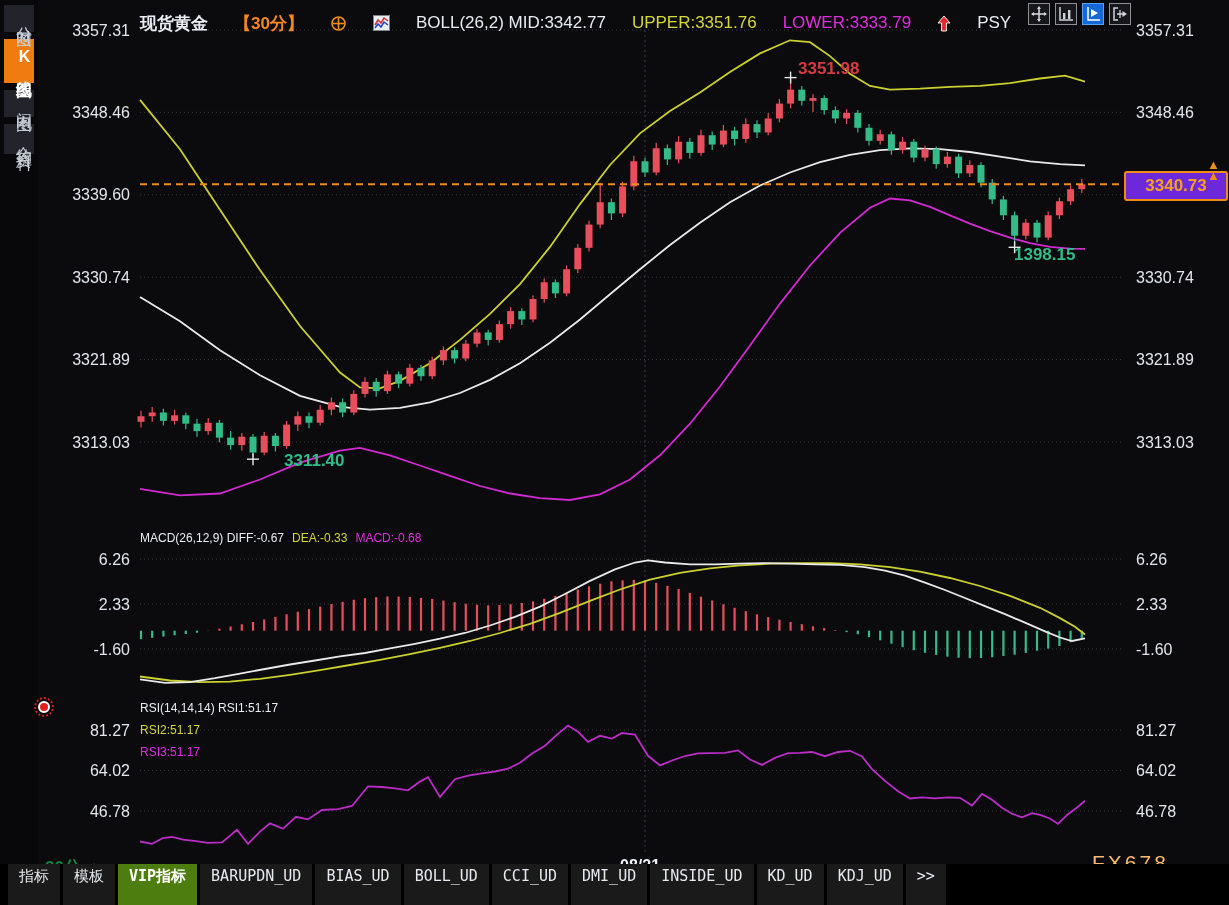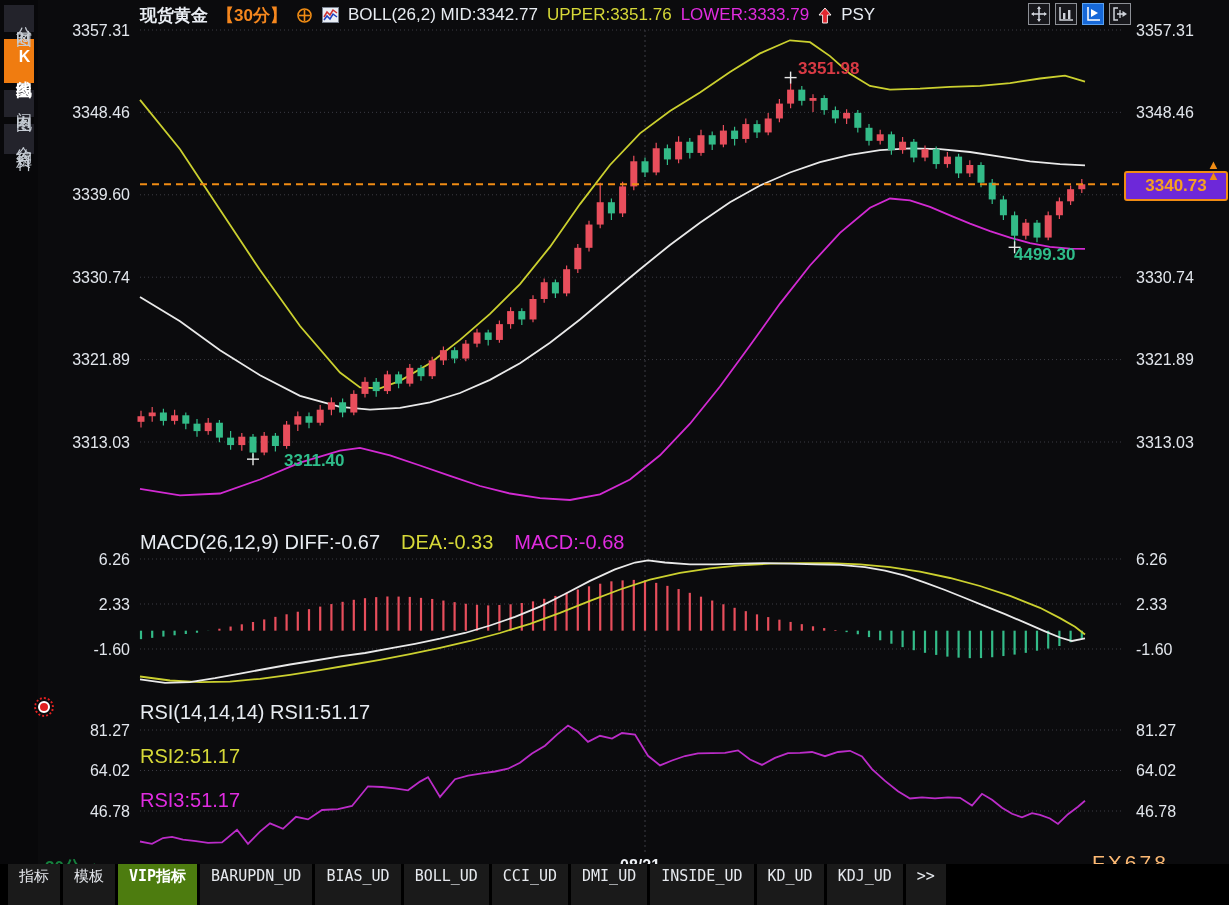--- a/index.html
+++ b/index.html
@@ -5,32 +5,32 @@
   html,body{margin:0;padding:0;background:#000;}
   .app{position:relative;width:1229px;height:905px;background:#0b0b0d;overflow:hidden;
        font-family:"Liberation Sans",sans-serif;-webkit-font-smoothing:antialiased;}
   
   .sidebar{position:absolute;left:0;top:0;width:38px;height:100%;background:#08080a;z-index:5;}
   .side-tab{display:block;width:30px;margin:5px auto 7px auto;padding:9px 0;background:#23232b;
             color:#c6ccd4;writing-mode:vertical-rl;text-orientation:upright;font-size:16px;
             letter-spacing:3px;text-align:center;cursor:pointer;}
   .side-tab.active{background:#f07c10;color:#fff;font-weight:bold;}
   
-  .topbar{position:absolute;left:140px;top:3px;height:24px;display:flex;align-items:center;
-          gap:9px;font-size:17px;color:#e8ecf2;white-space:nowrap;z-index:6;}
+  .topbar{position:absolute;left:140px;top:11px;height:24px;display:flex;align-items:center;
+          gap:26px;font-size:17px;color:#e8ecf2;white-space:nowrap;z-index:6;}
   .t-orange{color:#f5871e;font-weight:bold;}
   .t-yellow{color:#d6d838;}
   .t-magenta{color:#e02ce0;}
   .t-white{color:#e8ecf2;}
   .iconbtns{position:absolute;left:1028px;top:3px;display:flex;gap:5px;z-index:6;}
   .iconbtn{width:22px;height:22px;background:#17171b;border:1px solid #8d9096;box-sizing:border-box;
            display:flex;align-items:center;justify-content:center;cursor:pointer;}
   .iconbtn.active{background:#1668d8;border-color:#5aa2f0;}
   
-  .indrow{position:absolute;display:flex;gap:21px;font-size:20px;z-index:4;white-space:nowrap;}
+  .indrow{position:absolute;display:flex;gap:8px;font-size:12px;z-index:4;white-space:nowrap;}
   
   .anno{position:absolute;font-size:17px;font-weight:bold;z-index:4;}
   .anno-red{color:#d83a44;}
   .anno-green{color:#2fbd8a;}
   .pricebox{position:absolute;left:1124px;top:171px;width:100px;height:26px;border:2px solid #f08c14;
             border-radius:3px;background:#6d28d9;color:#f5a020;font-size:17px;font-weight:bold;
             text-align:center;line-height:25px;z-index:6;}
   .pricebox-arrow{position:absolute;left:1207px;top:159px;color:#f08c14;font-size:13px;line-height:11px;
                   z-index:7;text-align:center;}
   .alert-dot{position:absolute;left:38px;top:701px;width:8px;height:8px;border-radius:50%;
@@ -434,21 +434,21 @@
   </div>
 
   <div class="indrow" style="left:140px;top:701px;flex-direction:column;">
     <span class="t-white">RSI(14,14,14) RSI1:51.17</span>
     <span class="t-yellow">RSI2:51.17</span>
     <span class="t-magenta">RSI3:51.17</span>
   </div>
 
   <div class="anno anno-red" style="left:798px;top:59px;">3351.98</div>
   <div class="anno anno-green" style="left:284px;top:451px;">3311.40</div>
-  <div class="anno anno-green" style="left:1014px;top:245px;">4499.30</div>
+  <div class="anno anno-green" style="left:1014px;top:245px;">1398.15</div>
   <div class="pricebox">3340.73</div>
   <div class="pricebox-arrow"><span>▲</span><br><span>▲</span></div>
 
   <div class="alert-dot"></div>
   <div class="period-lbl">30分 ▲</div>
   <div class="date-lbl">08/21</div>
   <div class="watermark">FX678</div>
 
   <nav class="footer" id="footer-tabs">
       <span class="foot-tab">指标</span>

